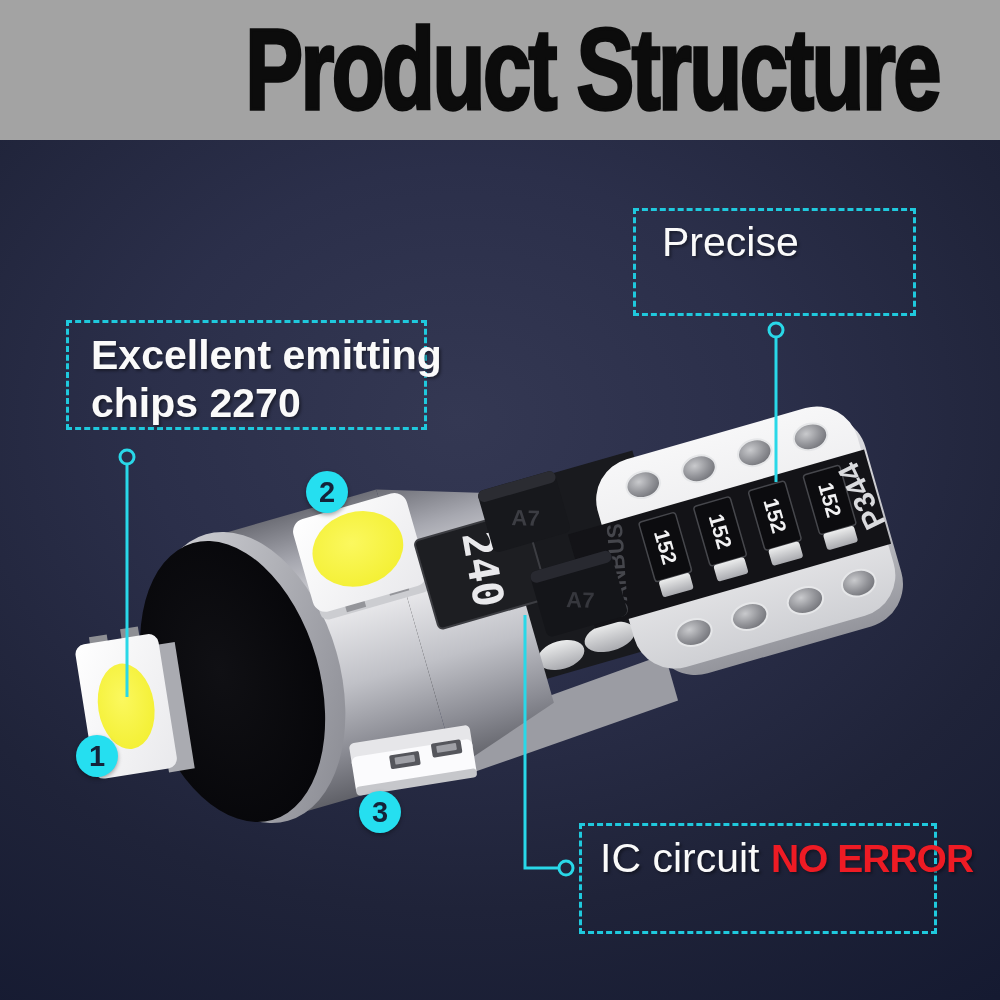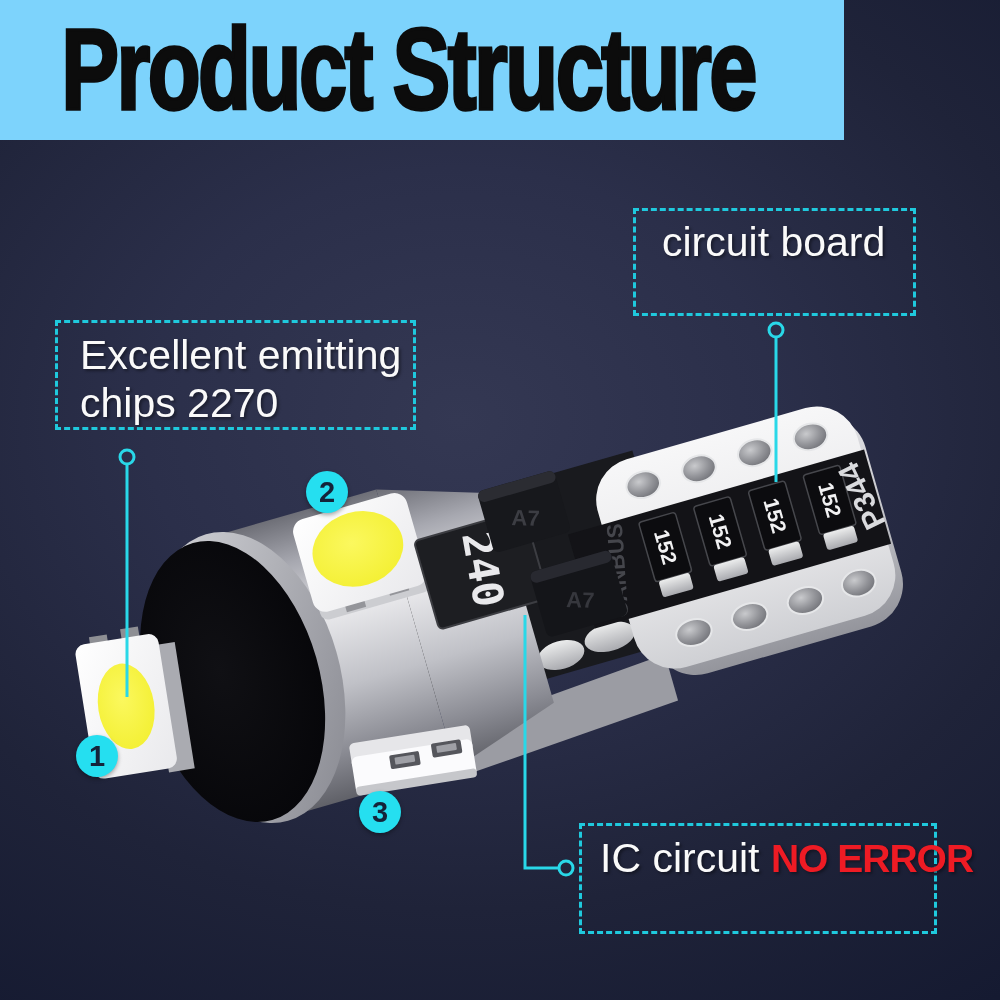--- a/index.html
+++ b/index.html
@@ -2,38 +2,38 @@
 <html><head>
 <meta charset="utf-8">
 <style>
   html,body{margin:0;padding:0;}
   body{
     width:1000px;height:1000px;position:relative;overflow:hidden;
     font-family:"Liberation Sans", sans-serif;
     background:radial-gradient(900px 720px at 46% 42%, #343853 0%, #2b2f4a 35%, #1f2339 68%, #151a31 100%);
   }
   .header{
-    position:absolute;left:0;top:0;width:844px;height:140px;
-    background:#7dd3fc;display:flex;align-items:center;justify-content:flex-start;
+    position:absolute;left:0;top:0;width:1000px;height:140px;
+    background:#a3a3a3;display:flex;align-items:center;justify-content:flex-end;
   }
   .header .title{
     color:#0c0c0c;font-weight:900;font-size:102px;letter-spacing:-3px;
     transform:scale(0.85,1.12);transform-origin:center;white-space:nowrap;
     -webkit-text-stroke:3px #0c0c0c;
   }
   .stage{position:absolute;left:0;top:0;width:1000px;height:1000px;}
   svg{position:absolute;left:0;top:0;}
   .callout{
     position:absolute;border:3px dashed #1fc9dd;color:#fafafa;
     font-size:41px;line-height:1.16;box-sizing:border-box;
     text-shadow:2px 2px 3px rgba(0,0,0,.4);white-space:nowrap;
   }
   .callout .red{color:#ee1b24;font-weight:700;font-size:39px;letter-spacing:-1px;
     text-shadow:2px 2px 3px rgba(0,0,0,.35);}
-  #callout-emitting{left:55px;top:320px;width:361px;height:110px;padding:9px 0 0 22px;}
+  #callout-emitting{left:66px;top:320px;width:361px;height:110px;padding:9px 0 0 22px;font-weight:bold;}
   #callout-board{left:633px;top:208px;width:283px;height:108px;padding:8px 0 0 26px;}
   #callout-driver{left:579px;top:823px;width:358px;height:111px;padding:9px 0 0 18px;}
   .badge{
     position:absolute;width:42px;height:42px;border-radius:50%;
     background:#25dff0;color:#14243a;font-weight:700;font-size:29px;
     display:flex;align-items:center;justify-content:center;
     box-shadow:0 2px 4px rgba(0,0,0,.35);
   }
   #badge-1{left:76px;top:735px;}
   #badge-2{left:306px;top:471px;}
@@ -214,21 +214,21 @@
   <div class="header">
     <div class="title">Product Structure</div>
   </div>
 
   <div class="callout" id="callout-emitting">
     <div>Excellent emitting</div>
     <div>chips 2270</div>
   </div>
 
   <div class="callout" id="callout-board">
-    <div>circuit board</div>
+    <div>Precise</div>
   </div>
 
   <div class="callout" id="callout-driver">
     <div>
       <span>IC circuit</span>
       <span class="red">NO ERROR</span>
     </div>
   </div>
 
   <div class="badge" id="badge-1">1</div>

